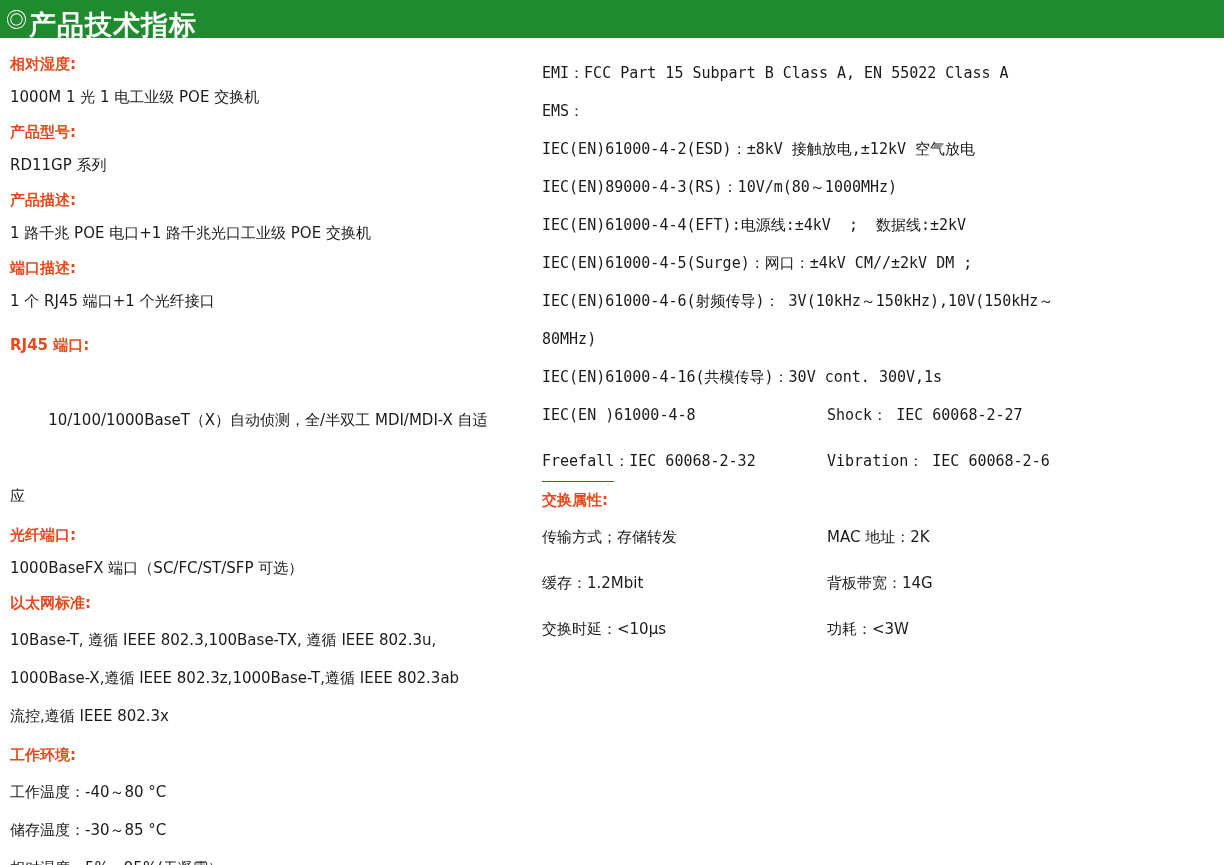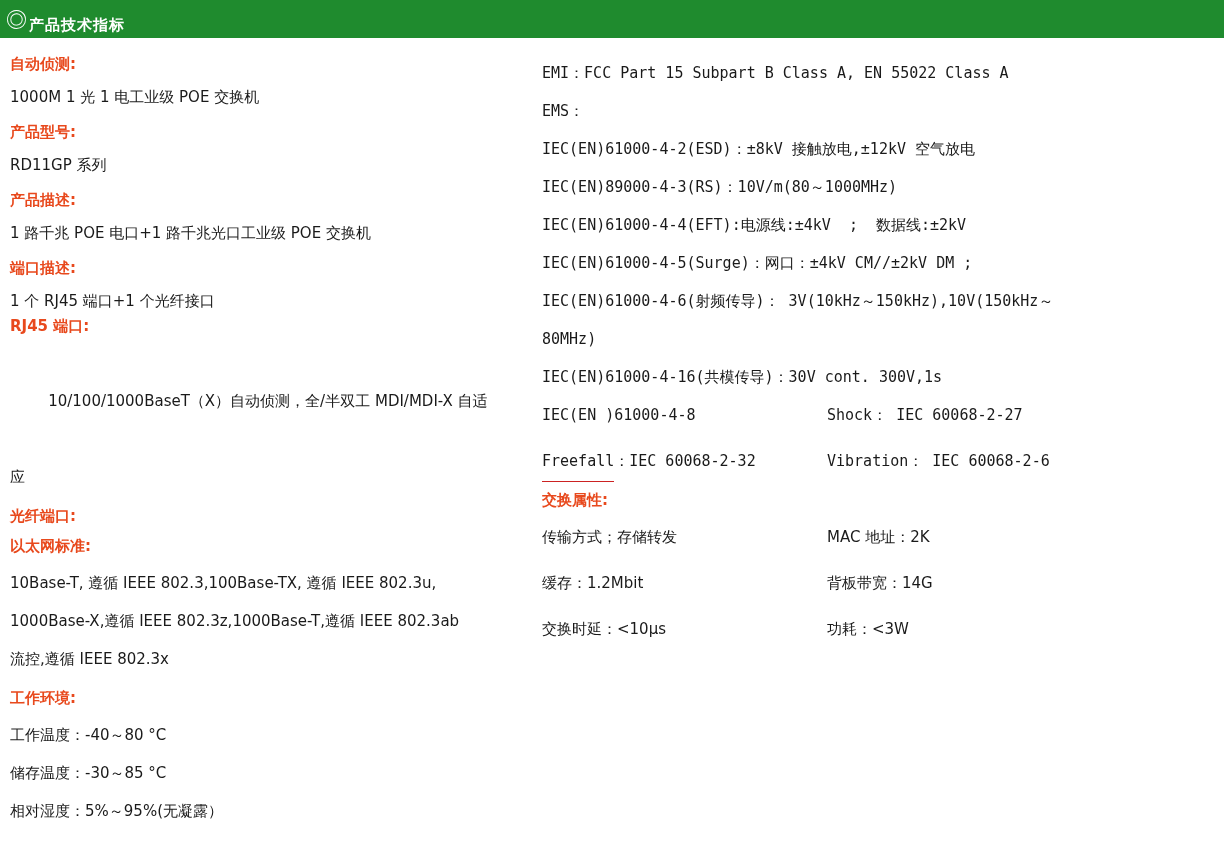--- a/index.html
+++ b/index.html
@@ -29,21 +29,21 @@
     box-sizing: border-box;
   }
   .header-bar .h-icon {
     color: #ffffff;
     font-size: 21px;
     line-height: 21px;
     margin-right: 2px;
   }
   .header-bar .h-title {
     color: #ffffff;
-    font-size: 15px;
+    font-size: 27px;
     font-weight: bold;
     letter-spacing: 1px;
     font-family: "DejaVu Sans", sans-serif;
     margin-top: 12px;
   }
   
   .columns {
     display: flex;
     padding: 0;
   }
@@ -104,39 +104,40 @@
 
   <div class="header-bar">
     <span class="h-icon">◎</span>
     <span class="h-title">产品技术指标</span>
   </div>
 
   <div class="columns">
 
     <div class="col col-left">
 
-      <div class="sec-title first">自动侦测:</div>
+      <div class="sec-title first">相对湿度:</div>
       <div class="line cn tight">1000M 1 光 1 电工业级 POE 交换机</div>
 
       <div class="sec-title">产品型号:</div>
       <div class="line cn tight">RD11GP 系列</div>
 
       <div class="sec-title">产品描述:</div>
       <div class="line cn tight">1 路千兆 POE 电口+1 路千兆光口工业级 POE 交换机</div>
 
       <div class="sec-title">端口描述:</div>
       <div class="line cn port-desc">1 个 RJ45 端口+1 个光纤接口</div>
 
-      <div class="sec-title" style="margin-top:0">RJ45 端口:</div>
+      <div class="sec-title" style="margin-top:19px">RJ45 端口:</div>
       <div class="line cn">
         <span>10/100/1000BaseT（X）自动侦测，全/半双工 MDI/</span><span class="wavy">MDI-X</span><span> 自适</span>
       </div>
       <div class="line cn">应</div>
 
       <div class="sec-title">光纤端口:</div>
+      <div class="line cn tight">1000BaseFX 端口（SC/FC/ST/SFP 可选）</div>
 
       <div class="sec-title">以太网标准:</div>
       <div class="line cn">10Base-T, 遵循 IEEE 802.3,100Base-TX, 遵循 IEEE 802.3u,</div>
       <div class="line cn">1000Base-X,遵循 IEEE 802.3z,1000Base-T,遵循 IEEE 802.3ab</div>
       <div class="line cn">流控,遵循 IEEE 802.3x</div>
 
       <div class="sec-title">工作环境:</div>
       <div class="line cn">工作温度：-40～80 °C</div>
       <div class="line cn">储存温度：-30～85 °C</div>
       <div class="line cn">相对湿度：5%～95%(无凝露）</div>

